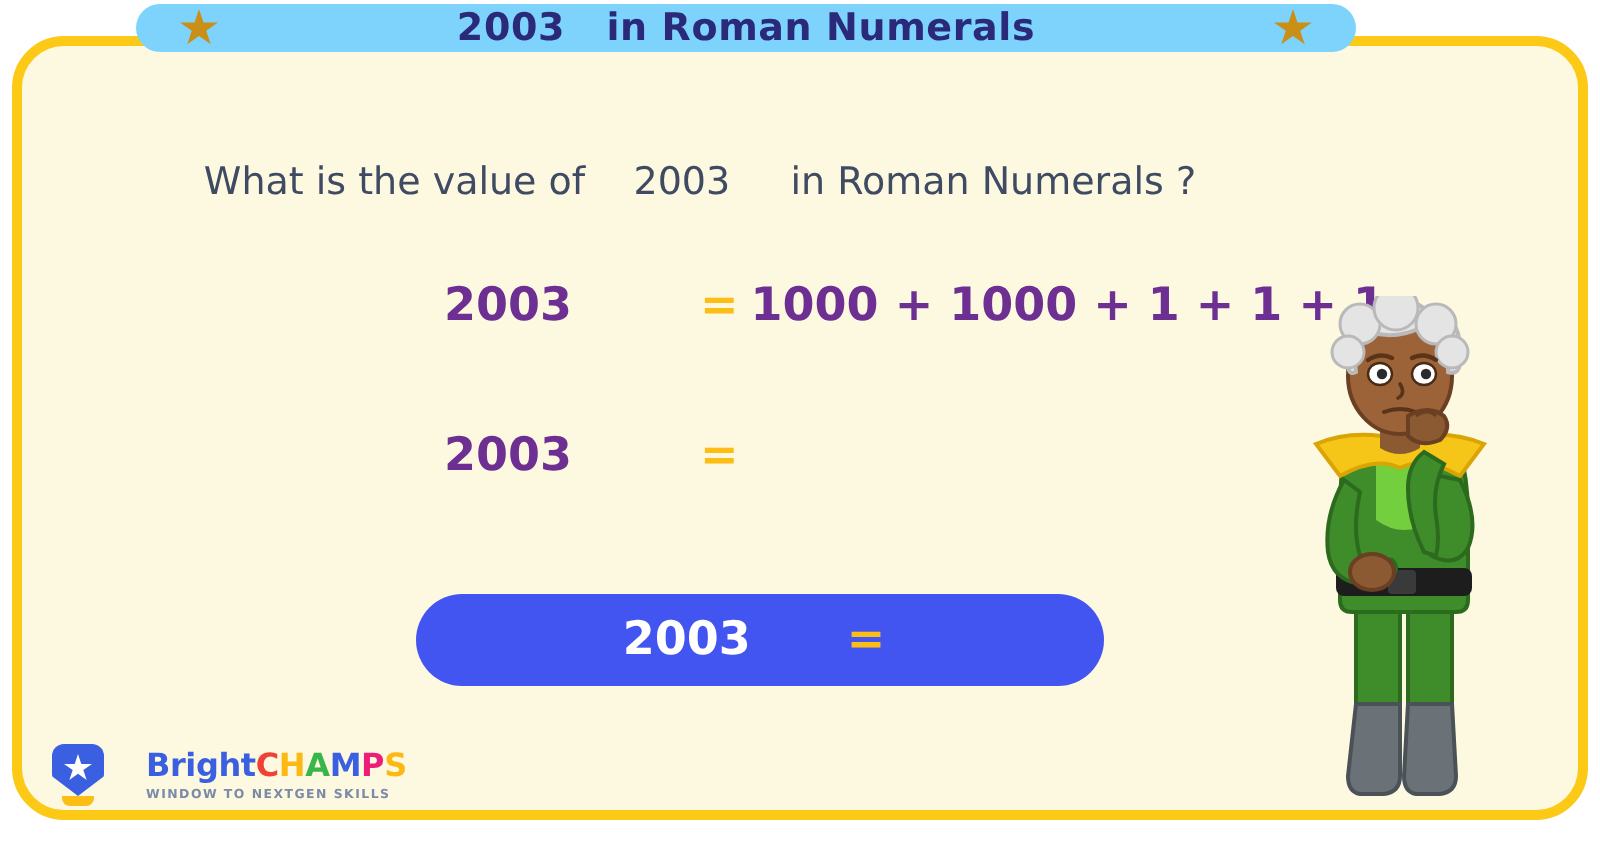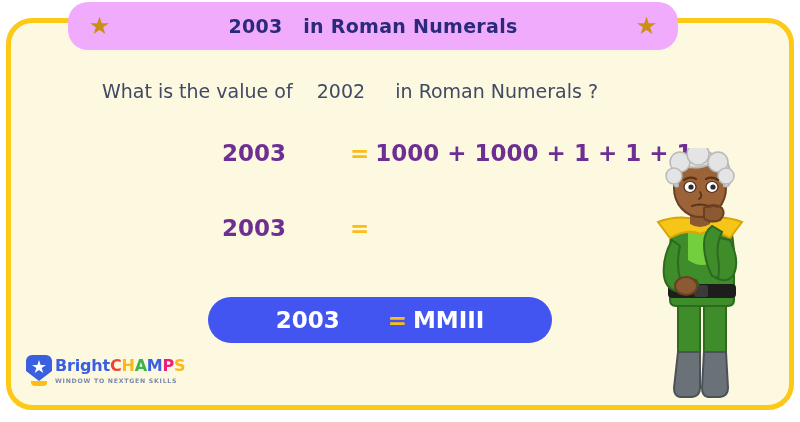--- a/index.html
+++ b/index.html
@@ -34,23 +34,23 @@
     border: 5px solid #fbc916;
     border-radius: 26px;
   }
 
   
   .banner {
     position: absolute;
     left: 68px;
     top: 2px;
     width: 610px;
-    height: 48px;
+    height: 24px;
     box-sizing: border-box;
-    background: #f0abfc;
+    background: #7dd3fc;
     border-radius: 20px;
     display: flex;
     align-items: center;
     justify-content: space-between;
     padding: 0 22px;
     z-index: 5;
   }
   .banner-title {
     flex: 1;
     text-align: center;
@@ -121,24 +121,24 @@
     font-family: "DejaVu Sans", sans-serif;
   }
   .ans-lhs    { color: #ffffff; }
   .ans-equals { color: #fcbd15; margin: 0 6px 0 48px; }
   .ans-rhs    { color: #ffffff; }
 
   
   .logo {
     position: absolute;
     left: 26px;
-    top: 355px;
+    top: 372px;
     display: flex;
     align-items: center;
-    gap: 3px;
+    gap: 21px;
   }
   .logo-shield {
     position: relative;
     width: 26px;
     height: 32px;
   }
   .logo-shield .shield-body {
     position: absolute;
     left: 0; top: 0;
     width: 26px; height: 26px;
@@ -200,37 +200,36 @@
 <div id="stage">
 
   <div class="card"></div>
 
   <div class="banner">
     <span class="star"></span>
     <span class="banner-title">2003   in Roman Numerals</span>
     <span class="star"></span>
   </div>
 
-  <div class="question">What is the value of    2002     in Roman Numerals ?</div>
+  <div class="question">What is the value of    2003     in Roman Numerals ?</div>
 
   <div class="eq eq-1">
     <span class="eq-lhs">2003</span>
     <span class="eq-equals">=</span>
     <span class="eq-rhs">1000 + 1000 + 1 + 1 + 1</span>
   </div>
 
   <div class="eq eq-2">
     <span class="eq-lhs">2003</span>
     <span class="eq-equals">=</span>
   </div>
 
   <div class="answer-box">
     <span class="ans-lhs">2003</span>
     <span class="ans-equals">=</span>
-    <span class="ans-rhs">MMIII</span>
   </div>
 
   <div class="logo">
     <div class="logo-shield">
       <div class="shield-body"></div>
       <div class="shield-star"></div>
       <div class="shield-base"></div>
     </div>
     <div class="logo-text-wrap">
       <div class="logo-word">

